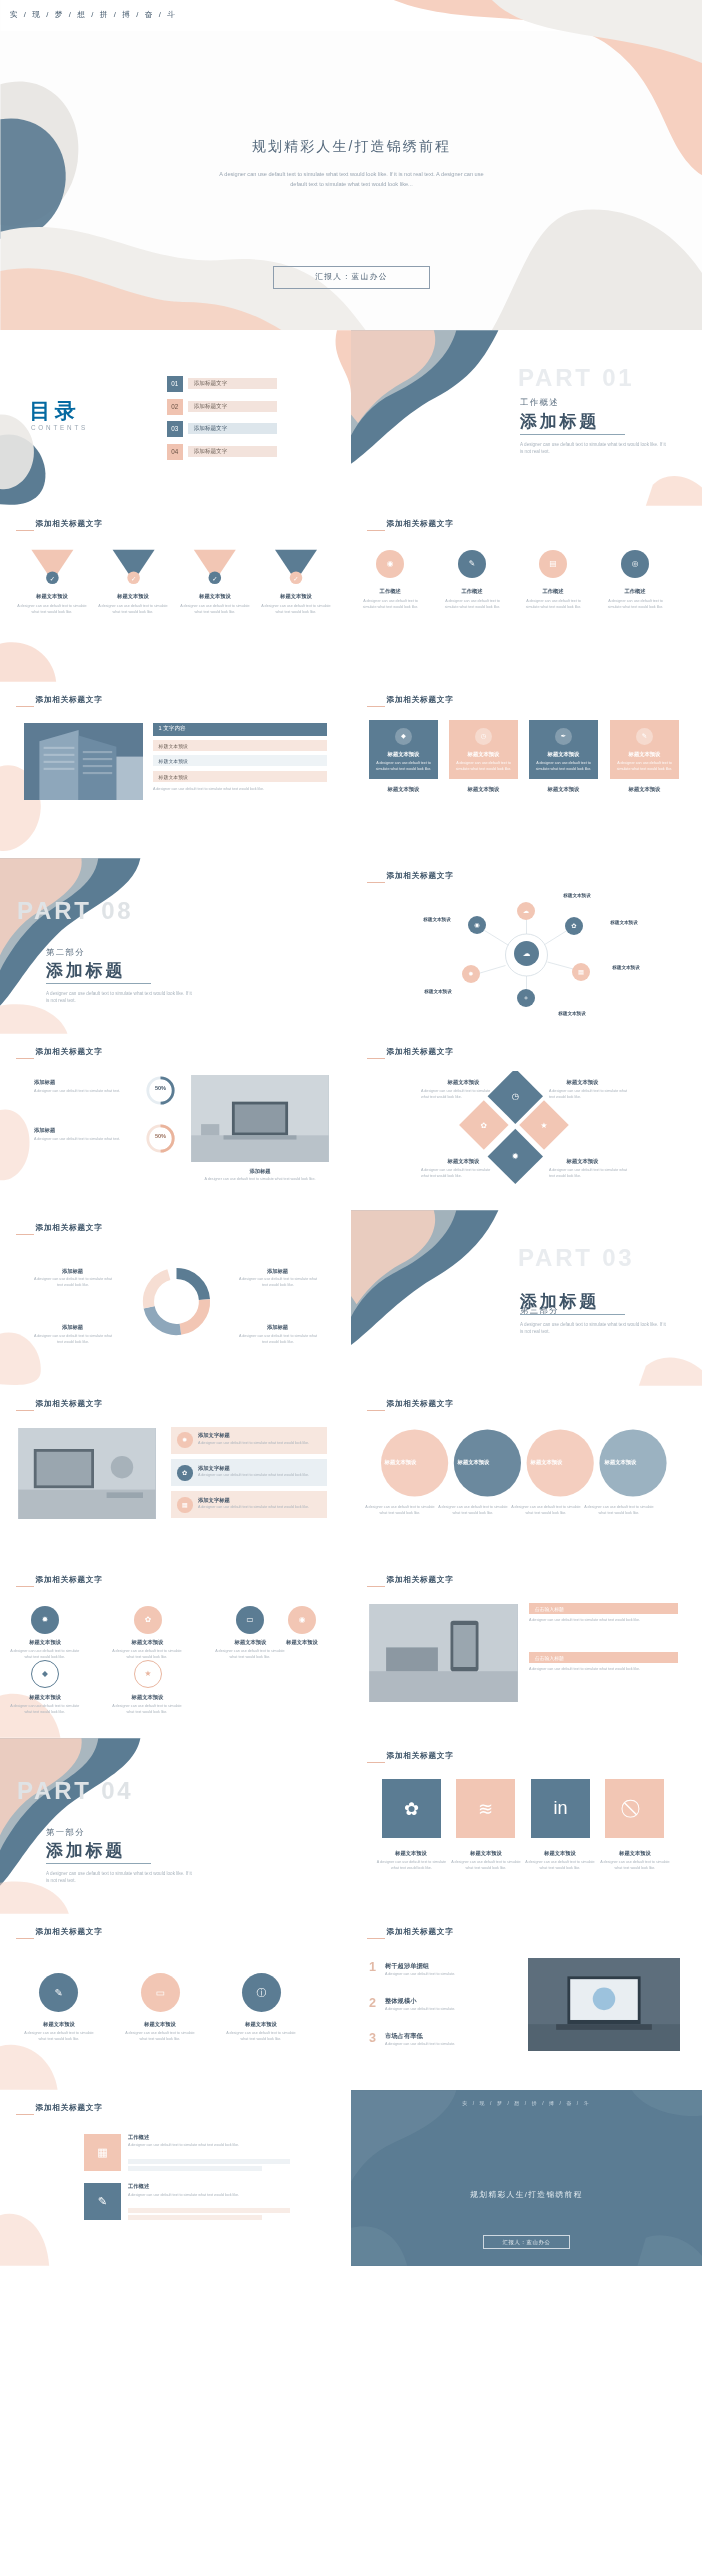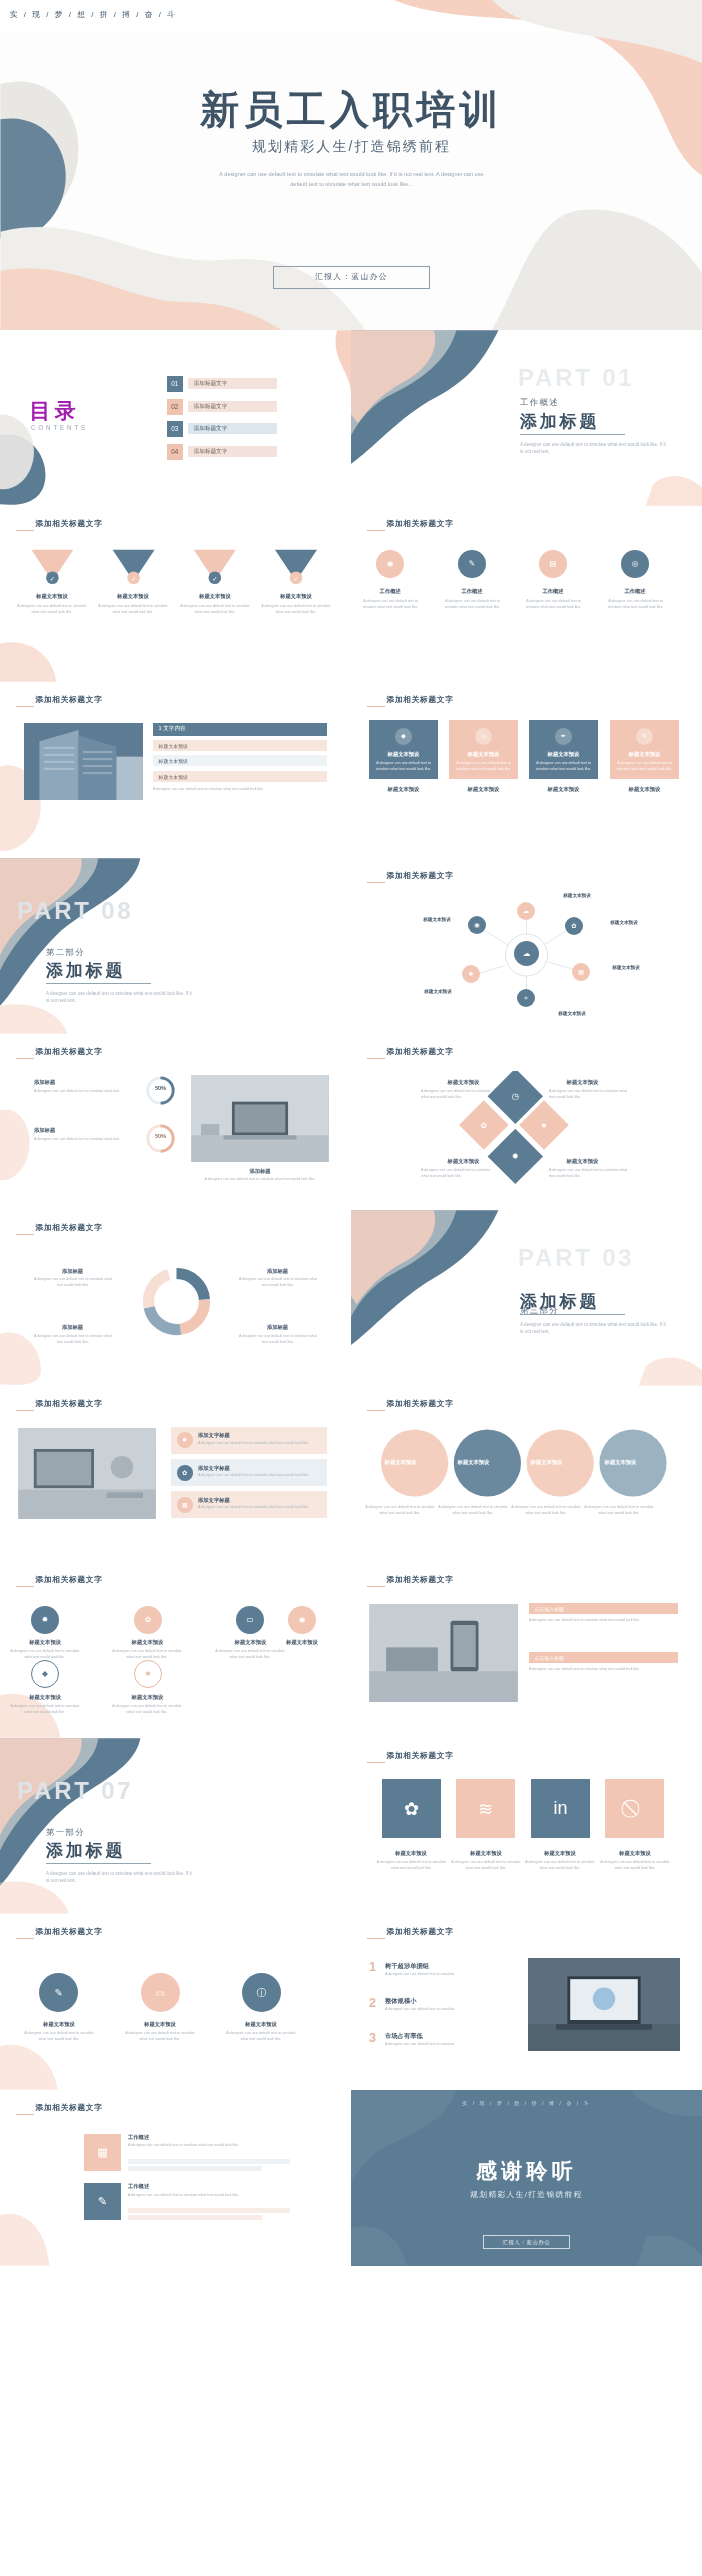--- a/index.html
+++ b/index.html
@@ -57,21 +57,21 @@
 
   .part-ghost {
     position: absolute; font-size: 24px; font-weight: bold; color: #e9ecef; letter-spacing: 2.8px;
   }
   .part-cn-small { position: absolute; font-size: 8.4px; color: #5a6d7f; letter-spacing: 1.4px; }
   .part-cn-big { position: absolute; font-size: 17px; font-weight: bold; color: #3e5366; letter-spacing: 2.8px; }
   .part-rule { position: absolute; height: 1.4px; background: #8fa6b5; }
   .part-desc { position: absolute; font-size: 4.6px; color: #a9b3bd; line-height: 7px; }
 
   
-  .cat-title { position: absolute; left: 29.5px; top: 67px; font-size: 21px; font-weight: bold; color: #a21caf; letter-spacing: 4.2px; }
+  .cat-title { position: absolute; left: 29.5px; top: 67px; font-size: 21px; font-weight: bold; color: #0369a1; letter-spacing: 4.2px; }
   .cat-sub { position: absolute; left: 31px; top: 94px; font-size: 6.3px; color: #9aa6b2; letter-spacing: 2.8px; }
   .cat-item { position: absolute; display: flex; align-items: center; }
   .cat-num { width: 15.5px; height: 15.5px; background: #5b7c93; color: #fff; font-size: 6.3px; display: flex; align-items: center; justify-content: center; }
   .cat-num.alt { background: #f0c3b1; color: #6b5346; }
   .cat-bar { width: 89px; height: 11.2px; background: #f3e3dc; margin-left: 5.6px; display: flex; align-items: center; padding-left: 5.6px; font-size: 5.6px; color: #6e6158; }
   .cat-bar.blue { background: #dde6ec; color: #44596b; }
 
   
   .circ { border-radius: 50%; display: flex; align-items: center; justify-content: center; }
   .c-blue { background: #5b7c93; color: #fff; }
@@ -109,21 +109,20 @@
       <path d="M0,0 L1000,0 L1000,44 L0,44 Z" fill="#ffffff"></path>
       <path d="M560,0 C660,40 780,10 860,60 C950,120 940,210 1000,250 L1000,0 Z" fill="#f6d0c0"></path>
       <path d="M700,0 C760,60 880,40 1000,90 L1000,0 Z" fill="#f0eeeb"></path>
       <path d="M0,120 C70,100 120,160 110,230 C100,300 40,330 0,320 Z" fill="#e9e7e4"></path>
       <path d="M0,170 C60,160 100,210 92,265 C84,320 36,348 0,340 Z" fill="#5b7c93" opacity="0.92"></path>
       <path d="M0,330 C120,300 200,380 320,370 C420,362 470,400 520,470 L0,470 Z" fill="#f0eeeb"></path>
       <path d="M0,386 C100,366 180,430 260,430 C330,430 370,452 400,470 L0,470 Z" fill="#f6d0c0" opacity="0.85"></path>
       <path d="M820,300 C900,290 960,330 1000,390 L1000,470 L700,470 C740,400 760,312 820,300 Z" fill="#eceae7"></path>
     </svg>
     <div class="topbar-text">实 / 现 / 梦 / 想 / 拼 / 搏 / 奋 / 斗</div>
-    <div class="title-main">新员工入职培训</div>
     <div class="title-sub">规划精彩人生/打造锦绣前程</div>
     <div class="title-eng">A designer can use default text to simulate what text would look like. If it is not real text. A designer can use default text to simulate what text would look like...</div>
     <div class="title-btn">汇报人：蓝山办公</div>
   </div>
 
   <div class="row">
 
     <div class="hs">
       <svg class="blob" style="left:0;top:0" width="351" height="176" viewBox="0 0 500 250">
         <path d="M0,0 L500,0 L500,250 L0,250 Z" fill="#ffffff"></path>
@@ -605,21 +604,21 @@
   <div class="row">
 
     <div class="hs">
       <svg class="blob" style="left:0;top:0" width="351" height="176" viewBox="0 0 500 250">
         <path d="M0,0 L500,0 L500,250 L0,250 Z" fill="#ffffff"></path>
         <path d="M0,0 L200,0 C190,50 120,70 80,110 C40,150 20,190 0,210 Z" fill="#5b7c93"></path>
         <path d="M0,0 L140,0 C134,42 90,58 56,86 C30,108 10,140 0,160 Z" fill="#e9e7e4" opacity="0.55"></path>
         <path d="M116,0 C120,32 90,56 56,76 C28,92 10,118 0,138 L0,0 Z" fill="#f6d0c0" opacity="0.85"></path>
         <path d="M0,206 C60,196 92,228 98,250 L0,250 Z" fill="#f6d0c0" opacity="0.5"></path>
       </svg>
-      <div class="part-ghost" style="left:17px;top:39px;color:#dfe3e6;">PART 07</div>
+      <div class="part-ghost" style="left:17px;top:39px;color:#dfe3e6;">PART 04</div>
       <div class="part-cn-small" style="left:46px;top:89px;">第一部分</div>
       <div class="part-cn-big" style="left:46px;top:101px;">添加标题</div>
       <div class="part-rule" style="left:46px;top:125px;width:105px;"></div>
       <div class="part-desc" style="left:46px;top:132px;width:148px;">A designer can use default text to simulate what text would look like. If it is not real text.</div>
     </div>
 
     <div class="hs">
       <div class="hs-head">添加相关标题文字</div>
       <div class="hs-head-line"></div>
 
@@ -727,20 +726,19 @@
 
     <div class="hs dark">
       <svg class="blob" style="left:0;top:0" width="351" height="176" viewBox="0 0 500 250">
         <path d="M0,0 L500,0 L500,250 L0,250 Z" fill="#5b7c93"></path>
         <path d="M0,0 L150,0 C140,34 104,56 62,74 C30,88 12,110 0,130 Z" fill="#6c8b9f" opacity="0.6"></path>
         <path d="M400,0 C420,30 470,40 500,36 L500,0 Z" fill="#6c8b9f" opacity="0.5"></path>
         <path d="M0,196 C40,186 70,210 80,250 L0,250 Z" fill="#6c8b9f" opacity="0.5"></path>
         <path d="M420,210 C450,200 482,214 500,236 L500,250 L408,250 Z" fill="#6c8b9f" opacity="0.5"></path>
       </svg>
       <div class="thanks-top">实 / 现 / 梦 / 想 / 拼 / 搏 / 奋 / 斗</div>
-      <div class="thanks-main">感谢聆听</div>
       <div class="thanks-sub">规划精彩人生/打造锦绣前程</div>
       <div class="thanks-btn">汇报人：蓝山办公</div>
     </div>
   </div>
 
 </div>
 
 
 </body></html>

